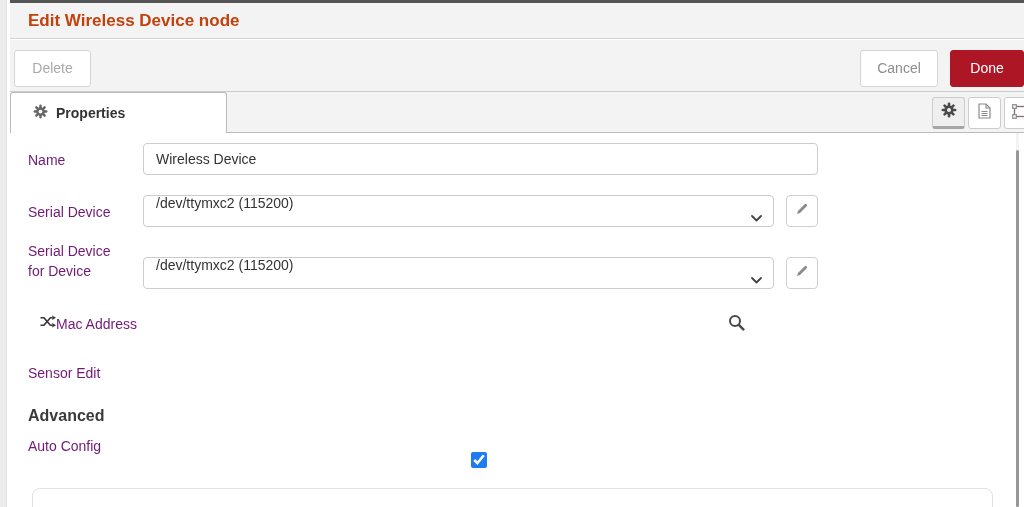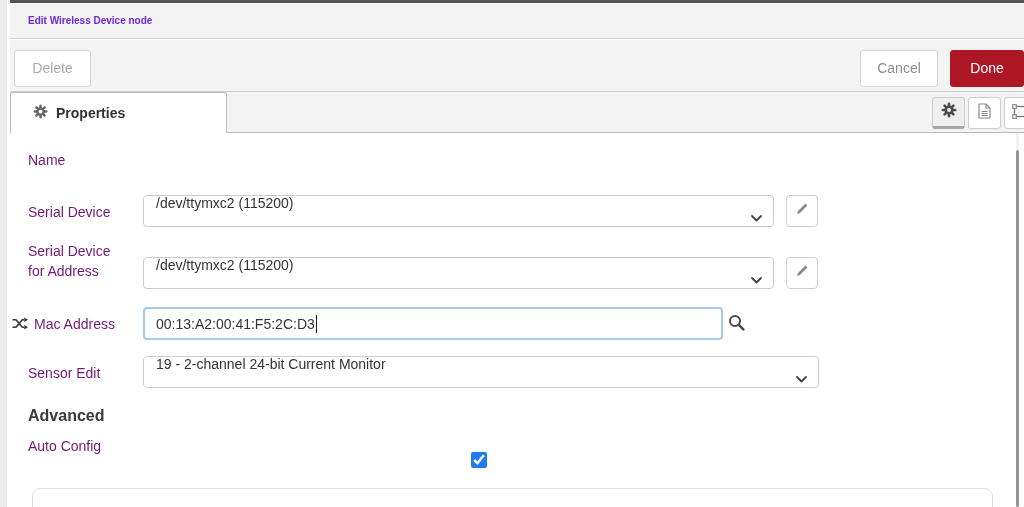--- a/index.html
+++ b/index.html
@@ -5,21 +5,21 @@
   * { margin:0; padding:0; box-sizing:border-box; }
   html,body { width:1024px; height:507px; }
   body { font-family:"Liberation Sans","DejaVu Sans",sans-serif; background:#fff; }
   #page { position:relative; width:1024px; height:507px; overflow:hidden; background:#fff; }
   .abs { position:absolute; }
 
   .edge-strip { left:0; top:0; width:7px; height:507px; background:#ececec; border-right:1px solid #e2e2e2; }
   .tray-top-border { left:10px; top:0; width:1014px; height:3px; background:#545454; }
 
   .tray-header { left:10px; top:3px; width:1014px; height:36px; background:#f3f3f3; border-bottom:1px solid #d2d2d2; }
-  .tray-title { position:absolute; left:18px; top:0; line-height:35px; font-size:10px; font-weight:bold; color:#6d28d9;text-align:right; }
+  .tray-title { position:absolute; left:18px; top:0; line-height:35px; font-size:17px; font-weight:bold; color:#c2410c;text-align:right; }
 
   .tray-toolbar { left:10px; top:40px; width:1014px; height:52px; background:#f3f3f3; border-bottom:1px solid #cccccc; }
   .btn { position:absolute; top:10px; height:37px; border-radius:3px; font-size:14px; text-align:center; line-height:35px; cursor:pointer; }
   .btn-delete { left:4px; width:77px; background:#ffffff; border:1px solid #d5d5d5; color:#a9a9a9; }
   .btn-cancel { right:86px; width:78px; background:#ffffff; border:1px solid #d5d5d5; color:#8d8d8d; }
   .btn-done  { right:0; width:74px; background:#AD1625; border:1px solid #AD1625; color:#ffffff; }
 
   .tab-row { left:10px; top:92px; width:1014px; height:41px; background:#f3f3f3; border-bottom:1px solid #bbbbbb; }
   .tab-properties { position:absolute; left:0; top:0; width:217px; height:41px; background:#ffffff;
       border:1px solid #bbbbbb; border-bottom:none; border-radius:3px 3px 0 0;
@@ -33,21 +33,21 @@
   .text-input { position:absolute; height:32px; border:1px solid #cccccc; border-radius:4px; padding:0 12px;
       font-family:"Liberation Sans","DejaVu Sans",sans-serif; font-size:14px; color:#333; background:#fff; outline:none; }
   .select-box { position:absolute; height:32px; border:1px solid #cccccc; border-radius:4px; background:#fff;
       display:flex; align-items:center; padding:0 30px 16px 12px; font-size:14px; color:#333; cursor:pointer; }
   .select-box .chev { position:absolute; right:11px; top:13px; }
   .square-btn { position:absolute; width:32px; height:32px; background:#fff; border:1px solid #cfcfcf; border-radius:4px;
       display:flex; align-items:center; justify-content:center; cursor:pointer; }
   .mac-input { position:absolute; left:143px; top:307px; width:580px; height:33px; border:2px solid #a6c9ea;
       border-radius:4px; background:#fff; display:flex; align-items:center; padding:0 11px; font-size:14px; color:#333; }
   .caret { width:1.5px; height:18px; background:#1a1a1a; margin-left:1px; }
-  .mac-label-row { position:absolute; left:12px; top:314px; display:flex; align-items:flex-end; gap:6px; }
+  .mac-label-row { position:absolute; left:40px; top:314px; display:flex; align-items:flex-start; }
 
   .advanced-heading { position:absolute; left:28px; top:407px; font-size:16px; font-weight:bold; color:#3a3a3a; }
   .auto-config-checkbox { position:absolute; left:471px; top:452px; width:16px; height:16px; accent-color:#1f7bf0; }
 
   .bottom-section { position:absolute; left:32px; top:488px; width:961px; height:60px; background:#fff;
       border:1px solid #e0e0e0; border-radius:8px; }
   .scroll-track { position:absolute; left:1016px; top:133px; width:3px; height:374px; background:#f2f2f2; }
   .scroll-thumb { position:absolute; left:1016px; top:150px; width:3px; height:357px; background:#979797; border-radius:2px; }
 </style>
 </head>
@@ -115,41 +115,42 @@
     </div>
   </div>
 
   <div class="abs tray-toolbar">
     <div class="btn btn-delete">Delete</div>
     <div class="btn btn-cancel">Cancel</div>
     <div class="btn btn-done">Done</div>
   </div>
 
   <div class="abs form-label" style="left:28px; top:150px;">Name</div>
+  <input class="text-input" style="left: 143px; top: 143px; width: 675px;" type="text" value="Wireless Device">
 
   <div class="abs form-label" style="left:28px; top:202px;">Serial Device</div>
   <div class="select-box" style="left:143px; top:195px; width:631px;">
     <span>/dev/ttymxc2 (115200)</span>
     <span class="chev">
       <svg width="11" height="7" viewBox="0 0 11 7">
           <polyline points="1,1 5.5,5.5 10,1" fill="none" stroke="#444" stroke-width="1.8" stroke-linecap="round" stroke-linejoin="round"></polyline>
         </svg>
     </span>
   </div>
   <div class="square-btn" style="left:786px; top:195px;">
     <span>
       <svg width="14" height="14" viewBox="0 0 14 14">
           <path d="M2 12 L3 9 L9.7 2.3 a1.3 1.3 0 0 1 1.9 0 l0.1 0.1 a1.3 1.3 0 0 1 0 1.9 L5 11 Z" fill="#8a8a8a"></path>
         </svg>
     </span>
   </div>
 
   <div class="abs form-label" style="left:28px; top:241px;">
     <div>Serial Device</div>
-    <div>for Address</div>
+    <div>for Device</div>
   </div>
   <div class="select-box" style="left:143px; top:257px; width:631px;">
     <span>/dev/ttymxc2 (115200)</span>
     <span class="chev">
       <svg width="11" height="7" viewBox="0 0 11 7">
           <polyline points="1,1 5.5,5.5 10,1" fill="none" stroke="#444" stroke-width="1.8" stroke-linecap="round" stroke-linejoin="round"></polyline>
         </svg>
     </span>
   </div>
   <div class="square-btn" style="left:786px; top:257px;">
@@ -164,40 +165,28 @@
     <span>
       <svg width="16" height="13" viewBox="0 0 17 13">
         <path d="M0.5 2.5 H4.2 L11 10.5 H13" fill="none" stroke="#3a3a3a" stroke-width="1.8"></path>
         <path d="M0.5 10.5 H4.2 L11 2.5 H13" fill="none" stroke="#3a3a3a" stroke-width="1.8"></path>
         <path d="M13 0 L17 2.5 L13 5 Z" fill="#3a3a3a"></path>
         <path d="M13 8 L17 10.5 L13 13 Z" fill="#3a3a3a"></path>
       </svg>
     </span>
     <span class="form-label">Mac Address</span>
   </div>
-  <div class="mac-input">
-    <span>00:13:A2:00:41:F5:2C:D3</span>
-    <span class="caret"></span>
-  </div>
   <div class="abs" style="left:728px; top:314px;">
     <svg width="17" height="17" viewBox="0 0 17 17">
       <circle cx="7" cy="7" r="5" fill="none" stroke="#4a4a4a" stroke-width="2"></circle>
       <line x1="10.8" y1="10.8" x2="15.3" y2="15.3" stroke="#4a4a4a" stroke-width="2.6" stroke-linecap="round"></line>
     </svg>
   </div>
 
   <div class="abs form-label" style="left:28px; top:363px;">Sensor Edit</div>
-  <div class="select-box" style="left:143px; top:356px; width:676px;">
-    <span>19 - 2-channel 24-bit Current Monitor</span>
-    <span class="chev">
-      <svg width="11" height="7" viewBox="0 0 11 7">
-          <polyline points="1,1 5.5,5.5 10,1" fill="none" stroke="#444" stroke-width="1.8" stroke-linecap="round" stroke-linejoin="round"></polyline>
-        </svg>
-    </span>
-  </div>
 
   <div class="advanced-heading">Advanced</div>
   <div class="abs form-label" style="left:28px; top:436px;">Auto Config</div>
   <input type="checkbox" class="auto-config-checkbox" checked="true" style="">
 
   <div class="bottom-section"></div>
 
   <div class="scroll-track"></div>
   <div class="scroll-thumb"></div>
 

